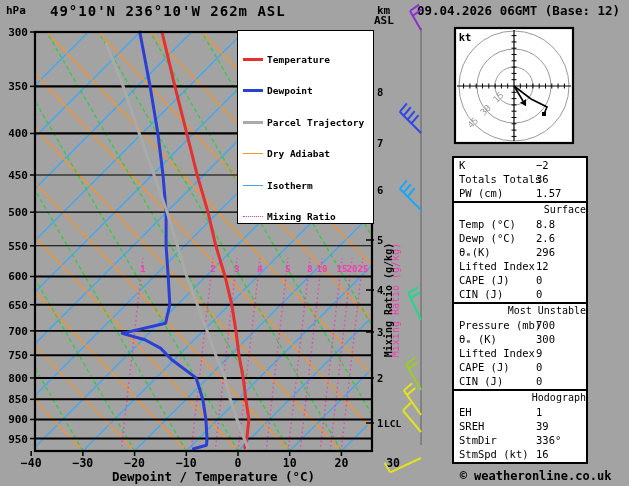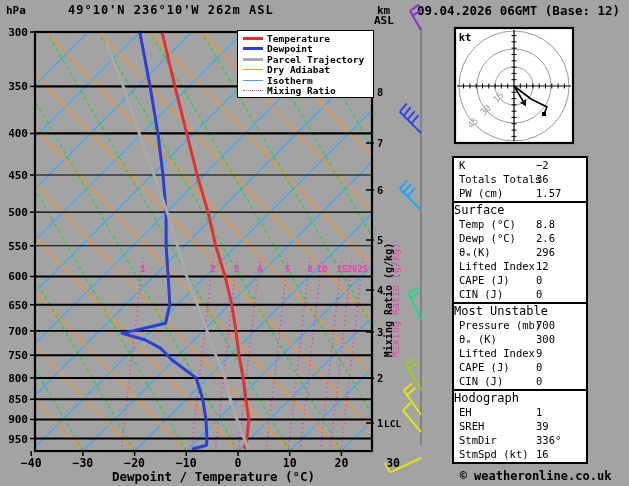--- a/index.html
+++ b/index.html
@@ -1,33 +1,33 @@
 <!DOCTYPE html>
 <html><head>
 <meta charset="utf-8">
 <style>
   html,body{margin:0;padding:0;background:#fff;}
   #app{position:relative;width:629px;height:486px;background:#a3a3a3;overflow:hidden;
        font-family:"DejaVu Sans Mono",monospace;color:#000;}
   .abs{position:absolute;}
   .b{font-weight:bold;}
-  #main-title{left:68px;top:3px;font-size:12px;letter-spacing:1px;}
+  #main-title{left:50px;top:3px;font-size:14px;letter-spacing:1px;}
   #hpa-label{left:6px;top:4px;font-size:11px;}
   #km-label{left:377px;top:4px;font-size:11px;}
   #asl-label{left:374px;top:14px;font-size:11px;}
   #date-title{left:408px;top:3px;width:221px;text-align:center;font-size:12.5px;}
   #legend{left:237px;top:30px;width:135px;background:#fff;border:1px solid #000;
           padding:2px 0 1px 0;z-index:5;}
-  .lgrow{display:flex;align-items:center;height:10.5px;}
+  .lgrow{display:flex;align-items:center;height:10.5px;margin-top:21px;}
   .lgline{width:20px;height:0;margin:0 4px 0 5px;flex:0 0 auto;}
   .lglab{font-size:9.5px;font-weight:bold;white-space:nowrap;}
   #datatable{left:452px;top:156px;width:132px;background:#fff;border:2px solid #000;z-index:5;}
   .tsec{border-top:2px solid #000;padding:0 0 1px 0;}
   .tsec:first-child{border-top:none;}
-  .tsec-title{text-align:left;font-size:12px;height:14px;line-height:14px;}
+  .tsec-title{text-align:right;font-size:10px;height:14px;line-height:14px;}
   .trow{position:relative;height:14px;line-height:14px;font-size:10.5px;}
   .trow .lab{position:absolute;left:5px;white-space:nowrap;}
   .trow .val{position:absolute;left:82px;white-space:nowrap;}
   #credit{left:448px;top:469px;width:175px;font-size:12px;font-weight:bold;text-align:center;}
   svg text{font-family:"DejaVu Sans Mono",monospace;}
 </style>
 </head>
 <body>
 
 <div id="app">

